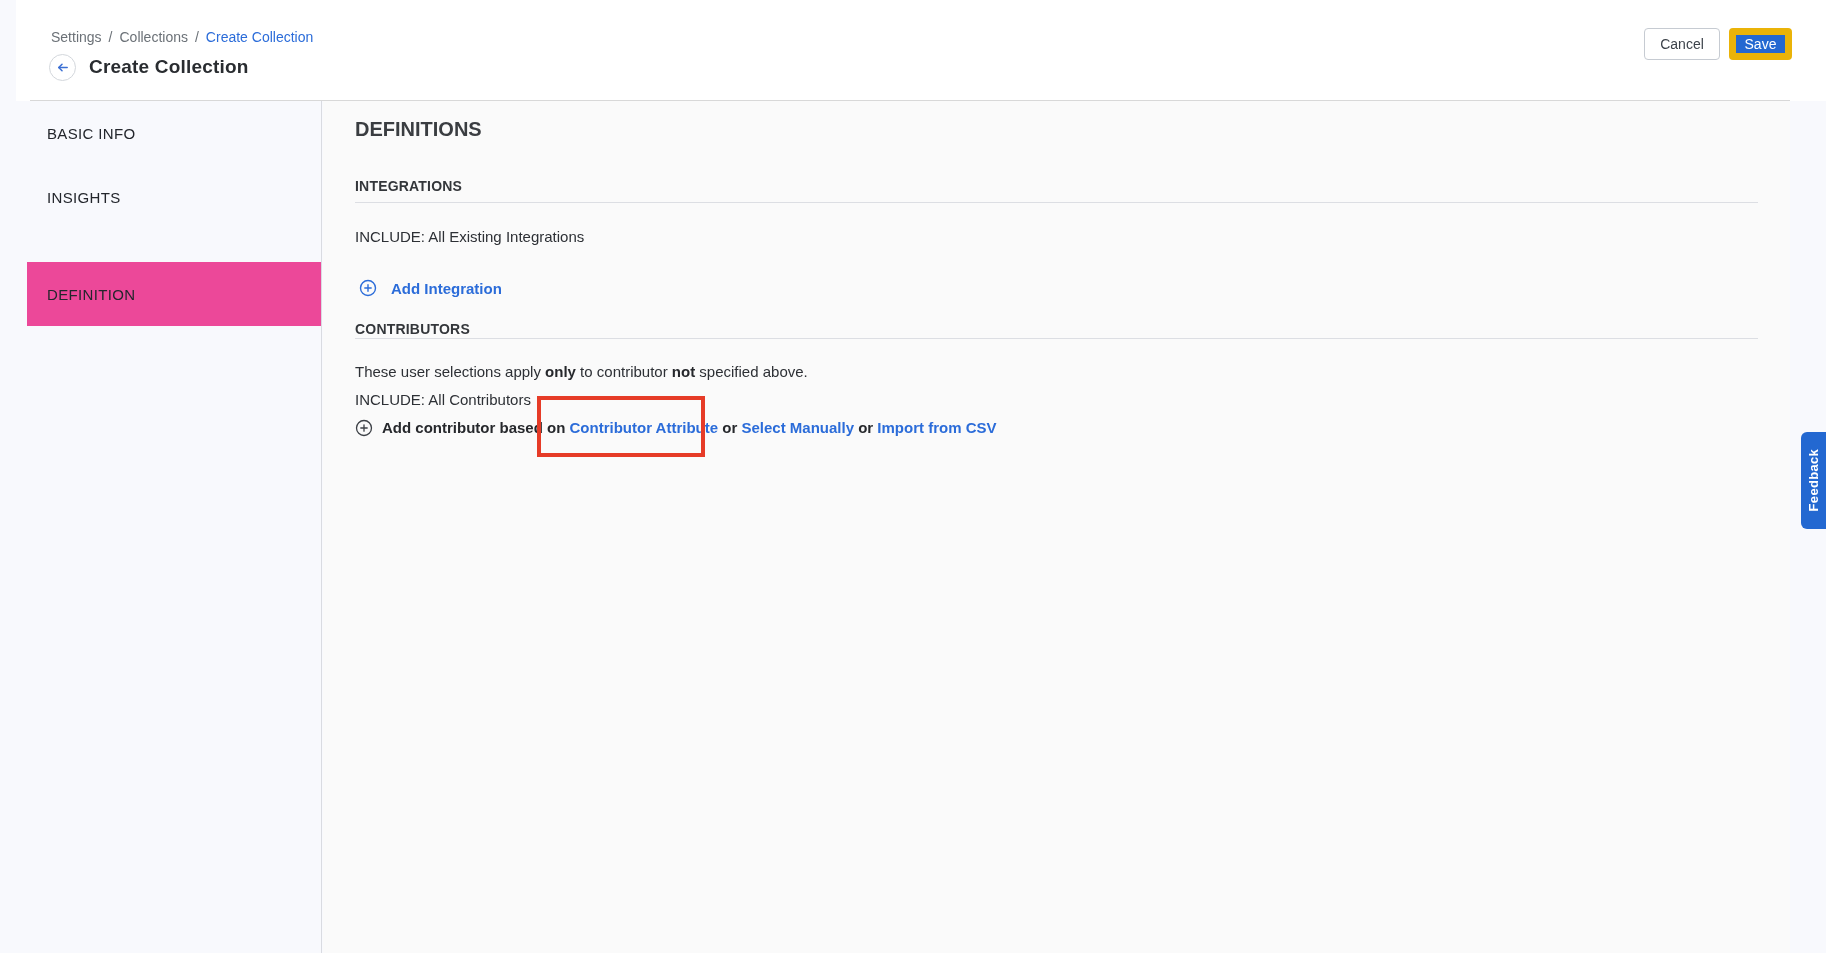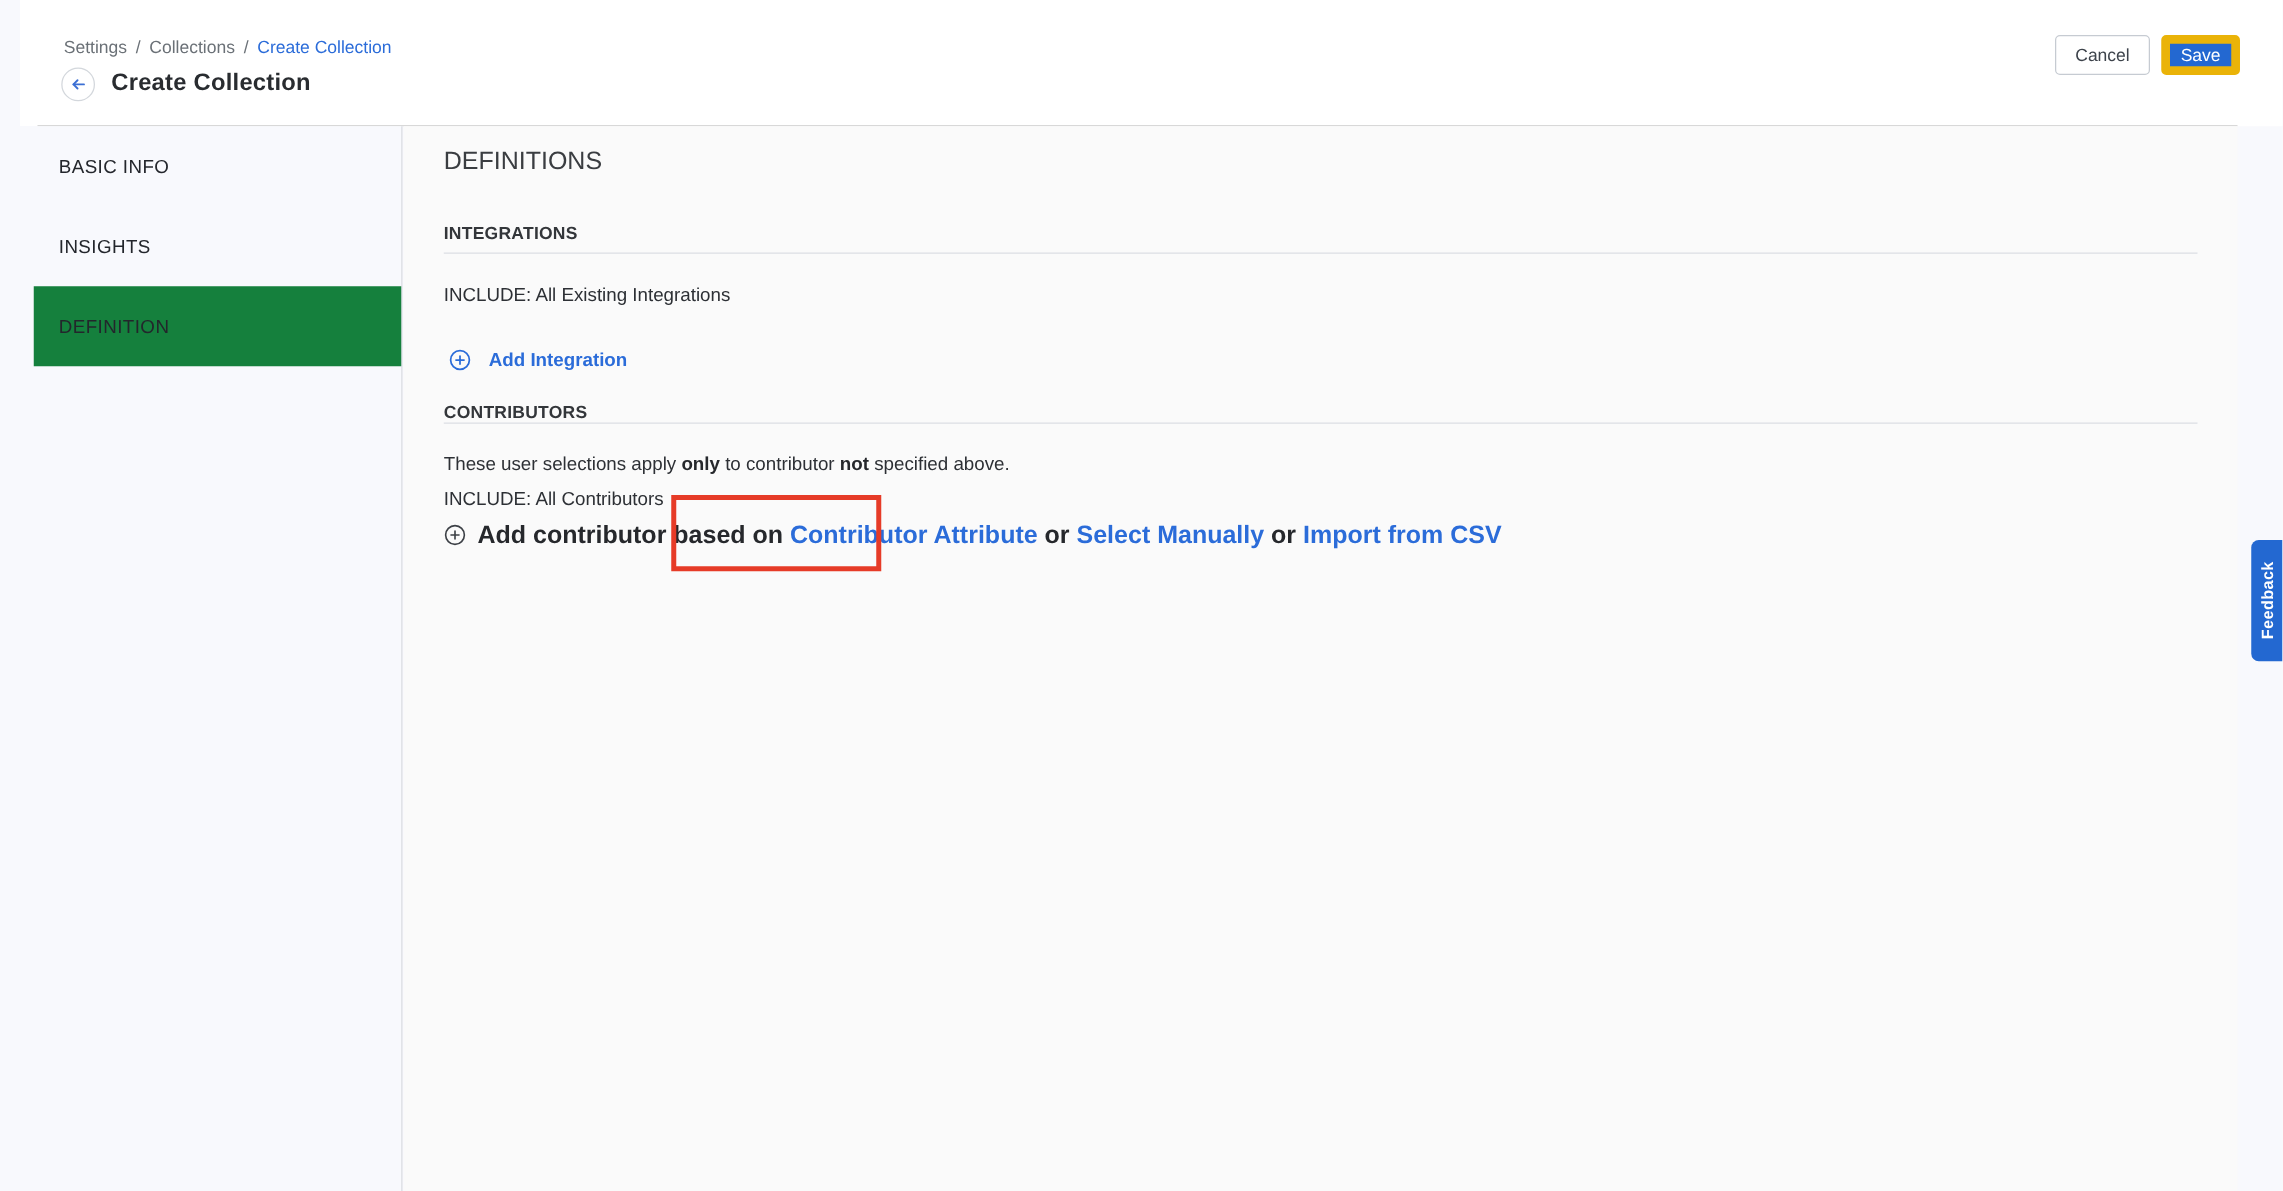--- a/index.html
+++ b/index.html
@@ -31,25 +31,25 @@
   .btn { position:absolute; top:28px; height:32px; border-radius:4px; font-size:14px;
          font-family:inherit; display:flex; align-items:center; justify-content:center; cursor:pointer; }
   .btn-cancel { left:1628px; width:76px; background:#ffffff; border:1px solid #c6cbd2; color:#3d434b; }
   .btn-save { left:1713px; width:63px; background:#2368d1; border:7px solid #eab308; color:#ffffff; }
 
   
   .sidebar { position:absolute; left:0; top:101px; width:322px; height:852px;
              background:#f8f9fd; border-right:1px solid #d9dbe1; }
   .side-item { height:64px; display:flex; align-items:center; padding-left:47px;
                font-size:15px; color:#23262c; letter-spacing:0.35px; cursor:pointer; }
-  .side-item.active { background:#15803d; margin-left:27px; padding-left:20px; }
+  .side-item.active { background:#ec4899; margin-left:27px; padding-left:20px;margin-top:33px; }
 
   
   .main { position:absolute; left:323px; top:101px; width:1467px; height:852px; background:#fafafa; }
-  .main-title { position:absolute; left:32px; top:15px; font-size:20px; font-weight:400; color:#3a3d41; line-height:26px; }
+  .main-title { position:absolute; left:32px; top:15px; font-size:20px; font-weight:700; color:#3a3d41; line-height:26px; }
   .sec-head { position:absolute; left:32px; font-size:14px; font-weight:700; color:#33363a;
               letter-spacing:0.2px; line-height:16px; }
   .sec-head.integrations { top:77px; }
   .sec-head.contributors { top:220px; }
   .rule { position:absolute; left:32px; right:32px; height:1px; background:#dcdee3; }
   .rule.r1 { top:101px; }
   .rule.r2 { top:237px; }
 
   .text-line { position:absolute; left:32px; font-size:15px; line-height:20px; color:#2d3035; }
   .line-include-int { top:126px; }
@@ -58,21 +58,21 @@
   .seg-bold { font-weight:700; color:#26282c; }
 
   .add-row { position:absolute; display:flex; align-items:center; height:22px; cursor:pointer; }
   .add-row-integration { left:36px; top:176px; }
   .add-row-contributor { left:32px; top:316px; cursor:default; }
   .add-row .icn { display:flex; align-items:center; }
   .add-row-integration .icn { margin-right:14px; }
   .add-row-contributor .icn { margin-right:9px; }
   .add-link-label { font-size:15px; font-weight:700; color:#2b6cd9; }
   .inline-link { color:#2b6cd9; font-weight:700; cursor:pointer; }
-  .contrib-text { font-size:20px; line-height:20px; }
+  .contrib-text { font-size:15px; line-height:20px; }
 
   
   .annotation { position:absolute; left:214px; top:295px; width:168px; height:61px;
                 border:4px solid #e63b27; z-index:5; pointer-events:none; }
 
   
   .feedback-tab { position:absolute; right:0; top:432px; width:25px; height:97px;
                   background:#2368d1; border-radius:6px 0 0 6px; cursor:pointer;
                   display:flex; align-items:center; justify-content:center; z-index:6; }
   .feedback-tab span { writing-mode:vertical-rl; transform:rotate(180deg);

